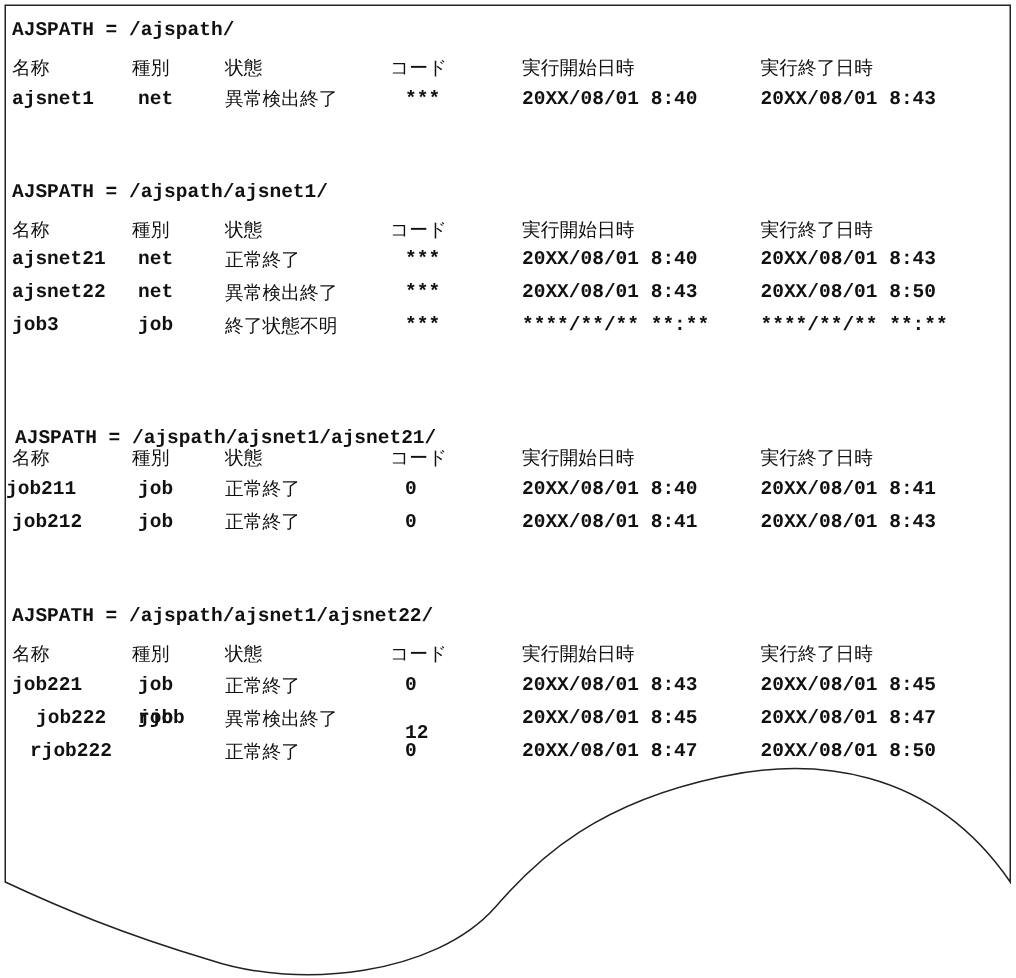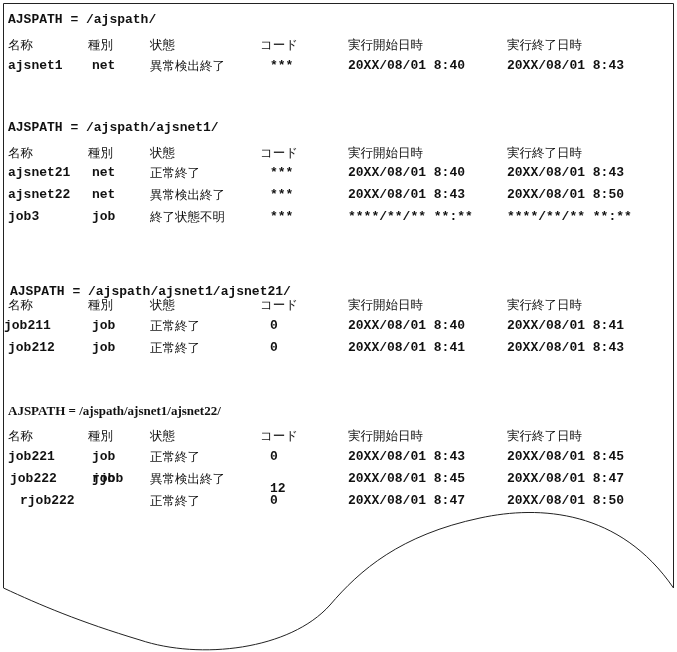--- a/index.html
+++ b/index.html
@@ -96,39 +96,39 @@
       <div class="txt mono" style="left:8px;top:340px;">job212</div>
       <div class="txt mono" style="left:92px;top:340px;">job</div>
       <div class="txt jp" style="left:150px;top:340px;">正常終了</div>
       <div class="txt mono" style="left:270px;top:340px;">0</div>
       <div class="txt mono" style="left:348px;top:340px;">20XX/08/01 8:41</div>
       <div class="txt mono" style="left:507px;top:340px;">20XX/08/01 8:43</div>
     </div>
   </div>
 
   <div>
-    <div class="txt mono" style="left:8px;top:403px;font-family:Liberation Serif, serif;">AJSPATH = /ajspath/ajsnet1/ajsnet22/</div>
+    <div class="txt mono" style="left:8px;top:403px;">AJSPATH = /ajspath/ajsnet1/ajsnet22/</div>
     <div>
       <div class="txt jp" style="left:8px;top:428px;">名称</div>
       <div class="txt jp" style="left:88px;top:428px;">種別</div>
       <div class="txt jp" style="left:150px;top:428px;">状態</div>
       <div class="txt jp" style="left:260px;top:428px;">コード</div>
       <div class="txt jp" style="left:348px;top:428px;">実行開始日時</div>
       <div class="txt jp" style="left:507px;top:428px;">実行終了日時</div>
     </div>
     <div>
       <div class="txt mono" style="left:8px;top:449px;">job221</div>
       <div class="txt mono" style="left:92px;top:449px;">job</div>
       <div class="txt jp" style="left:150px;top:449px;">正常終了</div>
       <div class="txt mono" style="left:270px;top:449px;">0</div>
       <div class="txt mono" style="left:348px;top:449px;">20XX/08/01 8:43</div>
       <div class="txt mono" style="left:507px;top:449px;">20XX/08/01 8:45</div>
     </div>
     <div>
-      <div class="txt mono" style="left:10px;top:471px;">job222</div>
+      <div class="txt mono" style="left:24px;top:471px;">job222</div>
       <div class="txt mono" style="left:92px;top:471px;">job</div>
       <div class="txt jp" style="left:150px;top:471px;">異常検出終了</div>
       <div class="txt mono" style="left:270px;top:471px;margin-top:10px;">12</div>
       <div class="txt mono" style="left:348px;top:471px;">20XX/08/01 8:45</div>
       <div class="txt mono" style="left:507px;top:471px;">20XX/08/01 8:47</div>
     </div>
     <div>
       <div class="txt mono" style="left:20px;top:493px;">rjob222</div>
       <div class="txt mono" style="left:92px;top:471px;">rjob</div>
       <div class="txt jp" style="left:150px;top:493px;">正常終了</div>

